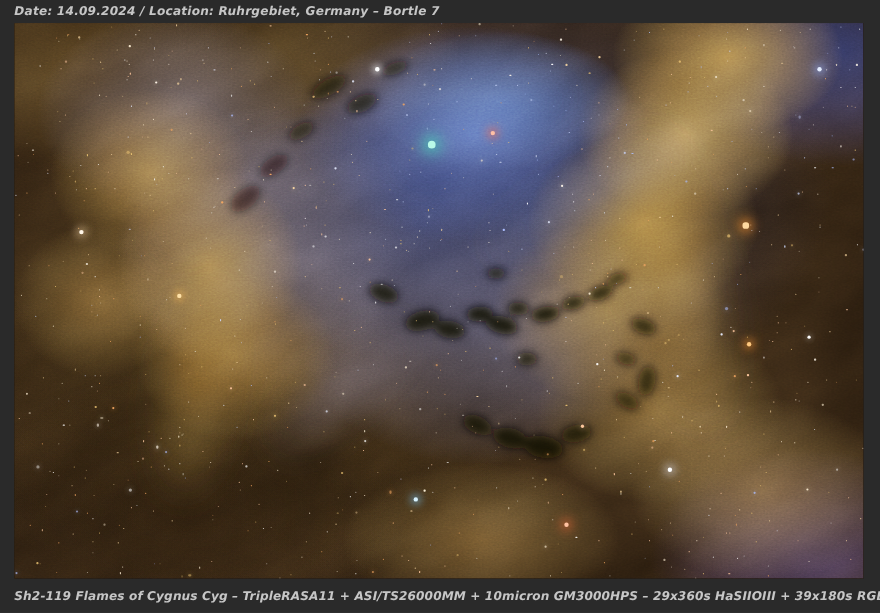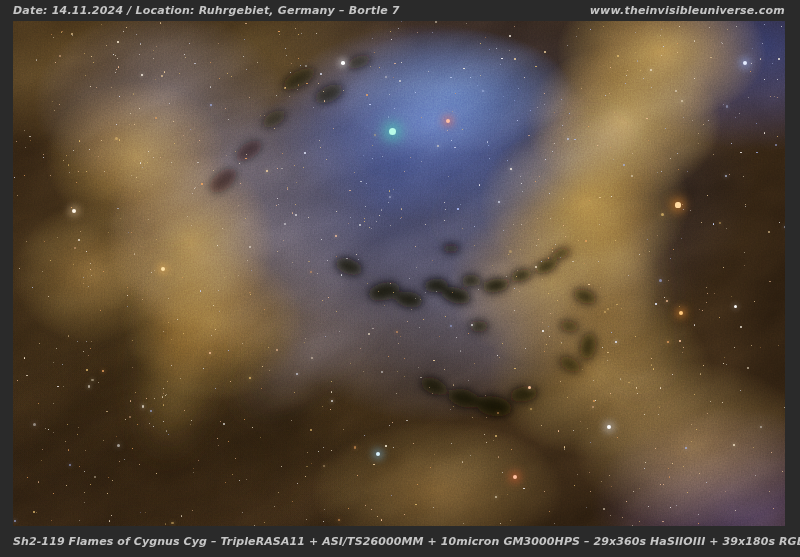--- a/index.html
+++ b/index.html
@@ -29,22 +29,21 @@
   .overlay-svg{position:absolute;inset:0;width:100%;height:100%;}
   .stars{position:absolute;inset:0;}
   .star{position:absolute;border-radius:50%;}
 </style>
 </head>
 <body>
 
 <div class="frame" style="background: rgb(42, 42, 42); color: rgb(198, 198, 198);">
 
   <div class="topbar">
-    <span>Date: 14.11.2024 / Location: Ruhrgebiet, Germany – Bortle 7</span>
-    <span>www.theinvisibleuniverse.com</span>
+    <span>Date: 14.09.2024 / Location: Ruhrgebiet, Germany – Bortle 7</span>
   </div>
 
   <div class="photo">
     <div class="nebula" style="background-color: rgb(32, 21, 10); background-image: radial-gradient(170px 90px at 57% 14%, rgba(110, 150, 230, 0.5) 0%, rgba(0, 0, 0, 0) 70%), radial-gradient(150px 100px at 84% 6%, rgba(214, 160, 66, 0.75) 0%, rgba(0, 0, 0, 0) 70%), radial-gradient(140px 110px at 79% 20%, rgba(214, 160, 66, 0.7) 0%, rgba(0, 0, 0, 0) 70%), radial-gradient(150px 120px at 74% 36%, rgba(210, 158, 64, 0.7) 0%, rgba(0, 0, 0, 0) 70%), radial-gradient(150px 120px at 70% 52%, rgba(200, 150, 62, 0.6) 0%, rgba(0, 0, 0, 0) 70%), radial-gradient(160px 120px at 76% 70%, rgba(185, 138, 58, 0.55) 0%, rgba(0, 0, 0, 0) 70%), radial-gradient(170px 120px at 88% 84%, rgba(175, 130, 60, 0.5) 0%, rgba(0, 0, 0, 0) 70%), radial-gradient(130px 110px at 16% 27%, rgba(196, 140, 52, 0.6) 0%, rgba(0, 0, 0, 0) 70%), radial-gradient(120px 130px at 23% 44%, rgba(200, 146, 56, 0.65) 0%, rgba(0, 0, 0, 0) 70%), radial-gradient(130px 110px at 26% 60%, rgba(186, 134, 52, 0.55) 0%, rgba(0, 0, 0, 0) 70%), radial-gradient(110px 100px at 10% 50%, rgba(170, 122, 48, 0.5) 0%, rgba(0, 0, 0, 0) 70%), radial-gradient(180px 100px at 55% 93%, rgba(168, 122, 52, 0.5) 0%, rgba(0, 0, 0, 0) 70%), radial-gradient(200px 180px at 30% 40%, rgba(152, 146, 172, 0.4) 0%, rgba(0, 0, 0, 0) 70%), radial-gradient(180px 130px at 19% 16%, rgba(148, 142, 164, 0.38) 0%, rgba(0, 0, 0, 0) 70%), radial-gradient(240px 170px at 55% 56%, rgba(110, 112, 150, 0.42) 0%, rgba(0, 0, 0, 0) 70%), radial-gradient(230px 140px at 54% 20%, rgba(52, 76, 160, 0.85) 0%, rgba(0, 0, 0, 0) 70%), radial-gradient(260px 180px at 48% 36%, rgba(58, 74, 140, 0.55) 0%, rgba(0, 0, 0, 0) 70%), radial-gradient(220px 150px at 97% 5%, rgba(28, 34, 78, 0.9) 0%, rgba(0, 0, 0, 0) 70%), radial-gradient(200px 140px at 93% 96%, rgba(56, 42, 88, 0.6) 0%, rgba(0, 0, 0, 0) 70%), radial-gradient(300px 190px at 20% 88%, rgba(16, 10, 4, 0.72) 0%, rgba(0, 0, 0, 0) 70%), radial-gradient(260px 160px at 45% 80%, rgba(30, 20, 8, 0.5) 0%, rgba(0, 0, 0, 0) 70%), radial-gradient(240px 170px at 12% 70%, rgba(20, 13, 5, 0.55) 0%, rgba(0, 0, 0, 0) 70%), radial-gradient(200px 140px at 8% 8%, rgba(100, 70, 28, 0.5) 0%, rgba(0, 0, 0, 0) 70%), radial-gradient(200px 110px at 35% 8%, rgba(110, 80, 34, 0.45) 0%, rgba(0, 0, 0, 0) 70%), radial-gradient(400px 300px at 60% 30%, rgba(40, 50, 95, 0.35) 0%, rgba(0, 0, 0, 0) 70%), radial-gradient(400px 320px at 25% 60%, rgba(88, 62, 24, 0.4) 0%, rgba(0, 0, 0, 0) 70%);"></div>
     <div id="wisps" style="position:absolute;inset:0;">
         <div class="wisp" style="left: 300px; top: 65px; width: 260px; height: 60px; transform: rotate(-28deg); background: radial-gradient(closest-side, rgba(120, 150, 225, 0.45), rgba(0, 0, 0, 0) 72%);"></div>
         <div class="wisp" style="left: 370px; top: 125px; width: 300px; height: 70px; transform: rotate(-30deg); background: radial-gradient(closest-side, rgba(90, 115, 190, 0.4), rgba(0, 0, 0, 0) 72%);"></div>
         <div class="wisp" style="left: 50px; top: 110px; width: 320px; height: 80px; transform: rotate(-35deg); background: radial-gradient(closest-side, rgba(165, 155, 185, 0.35), rgba(0, 0, 0, 0) 72%);"></div>
         <div class="wisp" style="left: 535px; top: 20px; width: 130px; height: 420px; transform: rotate(-14deg); background: radial-gradient(closest-side, rgba(205, 150, 60, 0.45), rgba(0, 0, 0, 0) 72%);"></div>
         <div class="wisp" style="left: 115px; top: 180px; width: 100px; height: 300px; transform: rotate(8deg); background: radial-gradient(closest-side, rgba(195, 140, 50, 0.4), rgba(0, 0, 0, 0) 72%);"></div>

